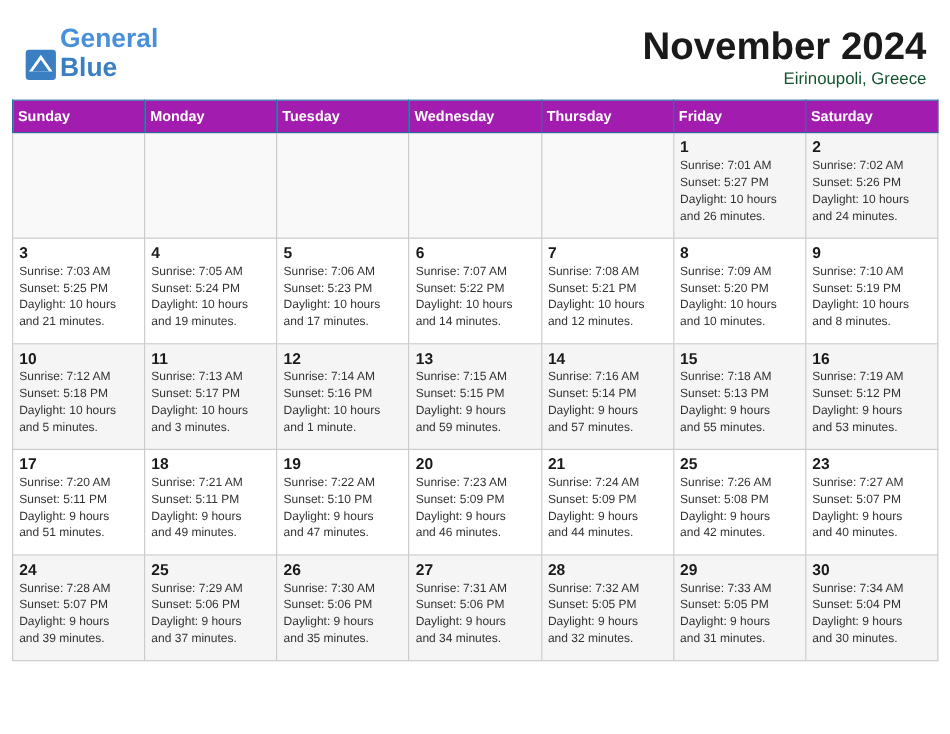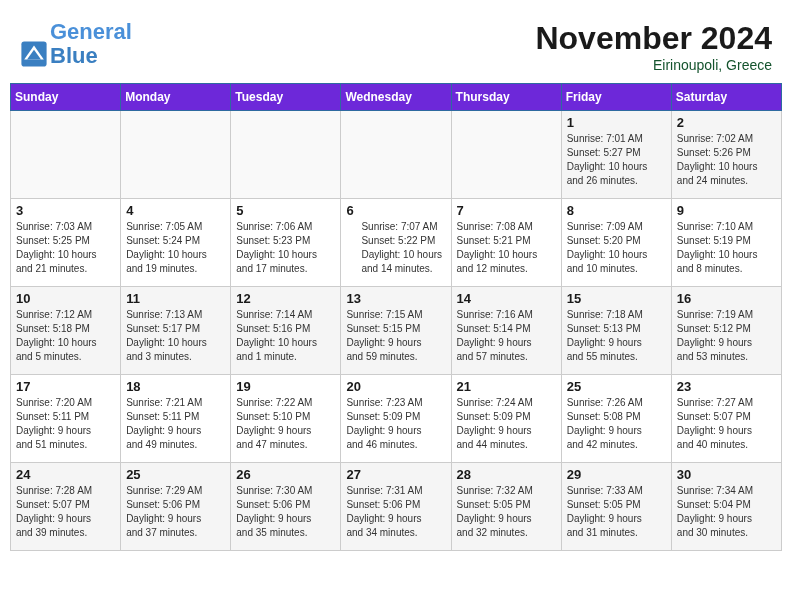--- a/index.html
+++ b/index.html
@@ -45,21 +45,21 @@
     .location {
       font-size: 14px;
       color: #14532d;
     }
     .calendar {
       width: 100%;
       border-collapse: collapse;
       margin-top: 5px;
     }
     .calendar th {
-      background: #6d28d9;
+      background: #a21caf;
       color: white;
       font-size: 12px;
       font-weight: bold;
       padding: 6px 4px;
       text-align: left;
       border: 1px solid #2e6aa0;
     }
     .calendar td {
       border: 1px solid #ccc;
       vertical-align: top;
@@ -162,21 +162,21 @@
         </td>
         <td>
           <span class="day-num">5</span>
           <div class="day-info" style="white-space: pre-line;">Sunrise: 7:06 AM
 Sunset: 5:23 PM
 Daylight: 10 hours
 and 17 minutes.</div>
         </td>
         <td>
           <span class="day-num">6</span>
-          <div class="day-info" style="white-space: pre-line; margin-left: 15px;">Sunrise: 7:07 AM
+          <div class="day-info" style="white-space: pre-line;">Sunrise: 7:07 AM
 Sunset: 5:22 PM
 Daylight: 10 hours
 and 14 minutes.</div>
         </td>
         <td>
           <span class="day-num">7</span>
           <div class="day-info" style="white-space: pre-line;">Sunrise: 7:08 AM
 Sunset: 5:21 PM
 Daylight: 10 hours
 and 12 minutes.</div>

